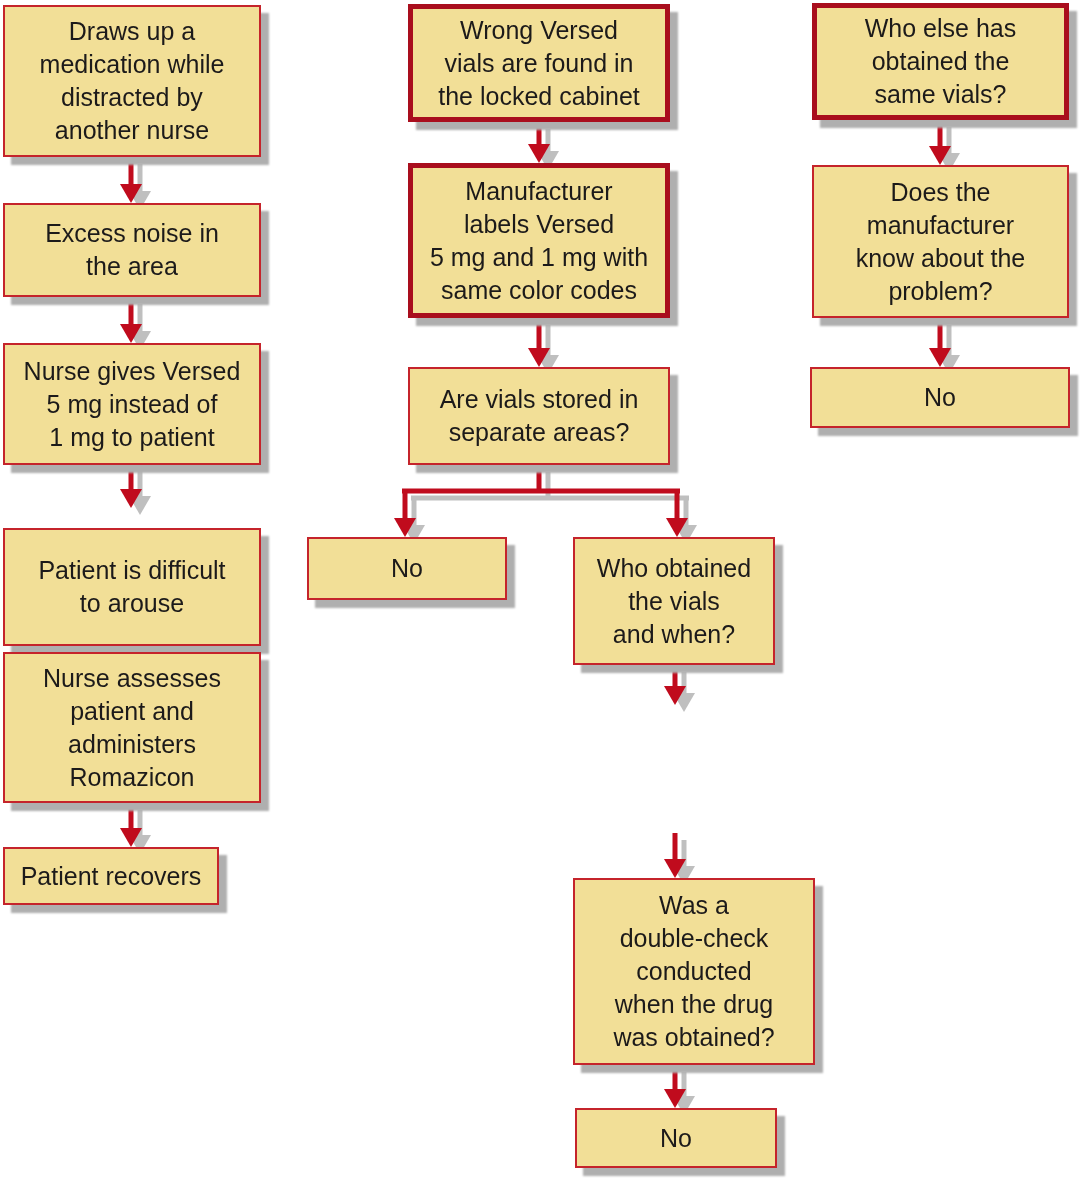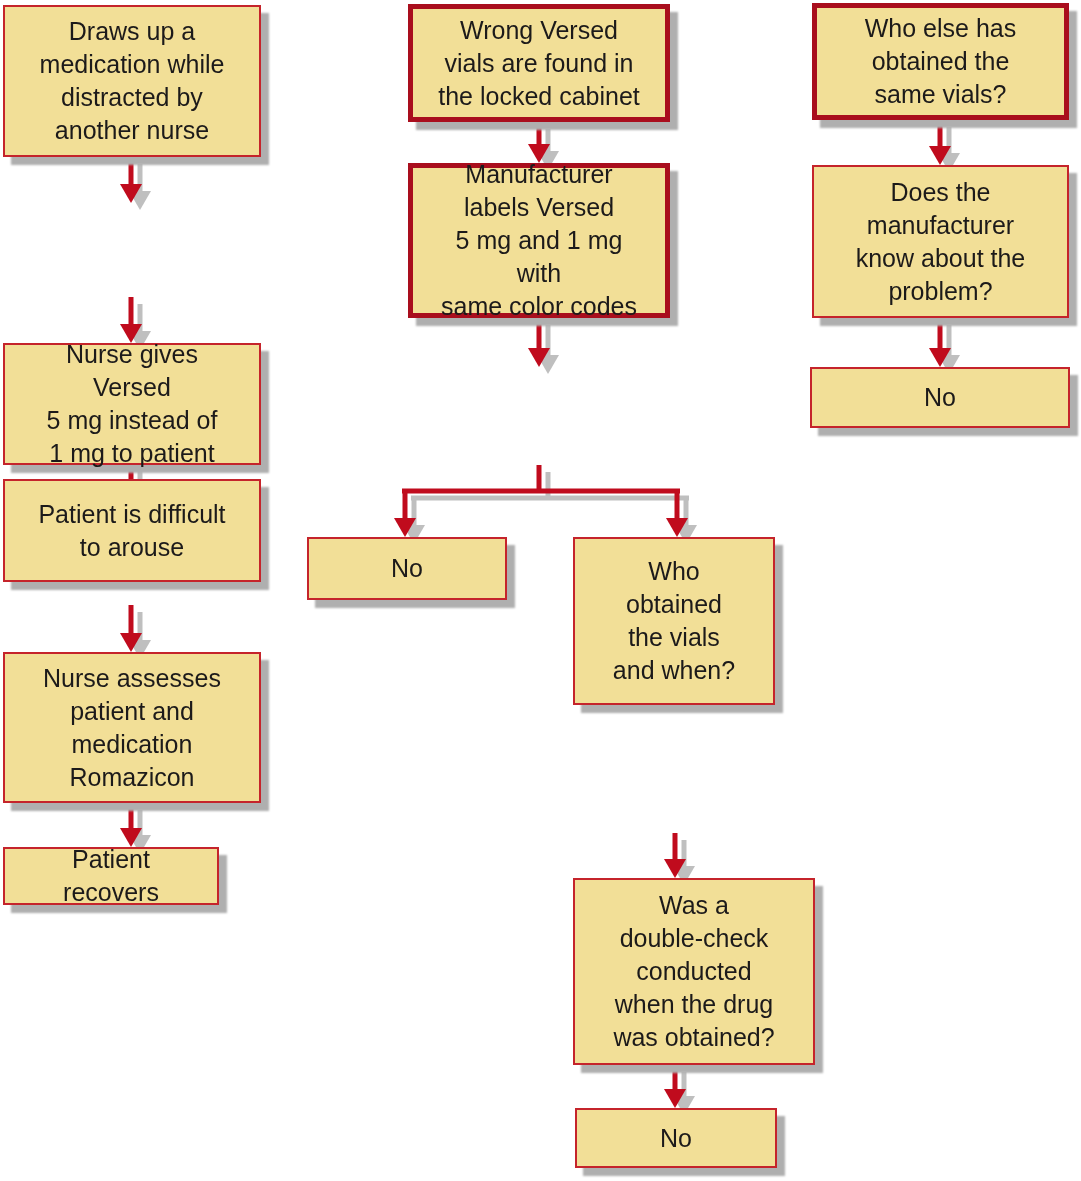--- a/index.html
+++ b/index.html
@@ -15,21 +15,21 @@
     position:absolute;
     box-sizing:border-box;
     background:var(--fill,#F2DF97);
     border:2px solid var(--thin,#C5242B);
     box-shadow:8px 8px 2px var(--shadow,#AFAFAF);
     display:flex;align-items:center;justify-content:center;
     text-align:center;
     color:var(--text,#1C1A1A);
     font-size:25px;line-height:1.32;
     white-space:pre-line;
-    padding:2px 22px;
+    padding:2px 6px;
     z-index:2;
   }
   .node.em{border-width:5px;border-color:var(--thick,#A90E1D);}
 </style>
 </head>
 <body>
 
 <div class="canvas">
 
   <svg id="arrows" class="arrows" width="1081" height="1181" viewBox="0 0 1081 1181">
@@ -98,54 +98,62 @@
         <polygon points="666,518 688,518 677,537" fill="#C00B1D"></polygon>
       </g>
     </svg>
 
   <div class="node" style="left:3px;top:5px;width:258px;height:152px">
     <span>Draws up a
 medication while
 distracted by
 another nurse</span>
   </div>
+  <div class="node" style="left:3px;top:203px;width:258px;height:94px">
+    <span>Excess noise in
+the area</span>
+  </div>
   <div class="node" style="left:3px;top:343px;width:258px;height:122px">
     <span>Nurse gives Versed
 5 mg instead of
 1 mg to patient</span>
   </div>
-  <div class="node" style="left:3px;top:479px;width:258px;height:103px">
+  <div class="node" style="left:3px;top:528px;width:258px;height:118px">
     <span>Patient is difficult
 to arouse</span>
   </div>
   <div class="node" style="left:3px;top:652px;width:258px;height:151px">
     <span>Nurse assesses
 patient and
-medication
+administers
 Romazicon</span>
   </div>
   <div class="node" style="left:3px;top:847px;width:216px;height:58px">
     <span>Patient recovers</span>
   </div>
 
   <div class="node em" style="left:408px;top:4px;width:262px;height:118px">
     <span>Wrong Versed
 vials are found in
 the locked cabinet</span>
   </div>
   <div class="node em" style="left:408px;top:163px;width:262px;height:155px">
     <span>Manufacturer
 labels Versed
 5 mg and 1 mg with
 same color codes</span>
   </div>
+  <div class="node" style="left:408px;top:367px;width:262px;height:98px">
+    <span>Are vials stored in
+separate areas?</span>
+  </div>
   <div class="node" style="left:307px;top:537px;width:200px;height:63px">
     <span>No</span>
   </div>
-  <div class="node" style="left:573px;top:537px;width:202px;height:168px">
+  <div class="node" style="left:573px;top:537px;width:202px;height:128px">
     <span>Who obtained
 the vials
 and when?</span>
   </div>
   <div class="node" style="left:573px;top:878px;width:242px;height:187px">
     <span>Was a
 double-check
 conducted
 when the drug
 was obtained?</span>

